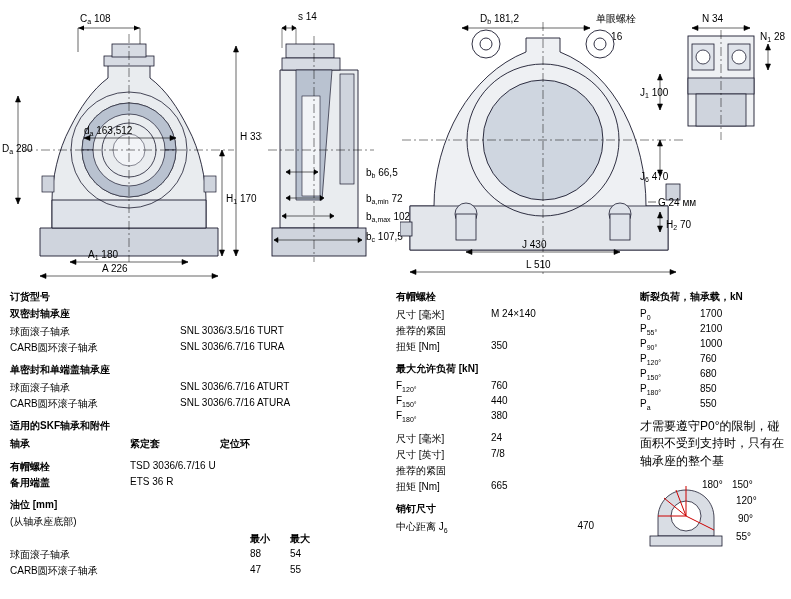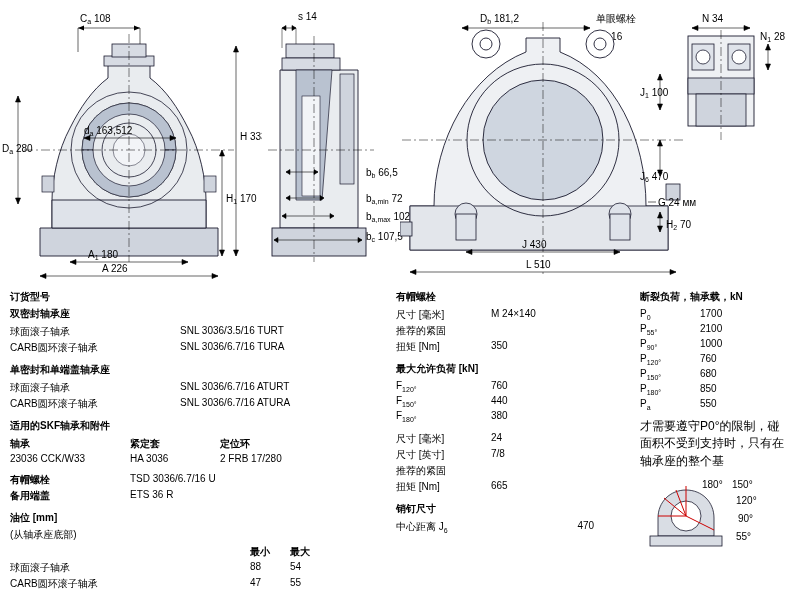--- a/index.html
+++ b/index.html
@@ -370,25 +370,20 @@
     </tbody>
       </table>
     <div class="gap"></div>
     <div class="hdr">适用的SKF轴承和附件</div>
     <table>
       <tbody>
           <tr>
         <td style="width:120px;font-weight:bold">轴承</td>
         <td style="width:90px;font-weight:bold">紧定套</td>
         <td style="font-weight:bold">定位环</td>
-      </tr>
-      <tr>
-        <td>23036 CCK/W33</td>
-        <td>HA 3036</td>
-        <td>2   FRB 17/280</td>
       </tr>
     </tbody>
       </table>
     <div class="gap"></div>
     <table>
       <tbody>
           <tr>
         <td style="width:120px;font-weight:bold">有帽螺栓</td>
         <td colspan="2">TSD 3036/6.7/16 U</td>
       </tr>

